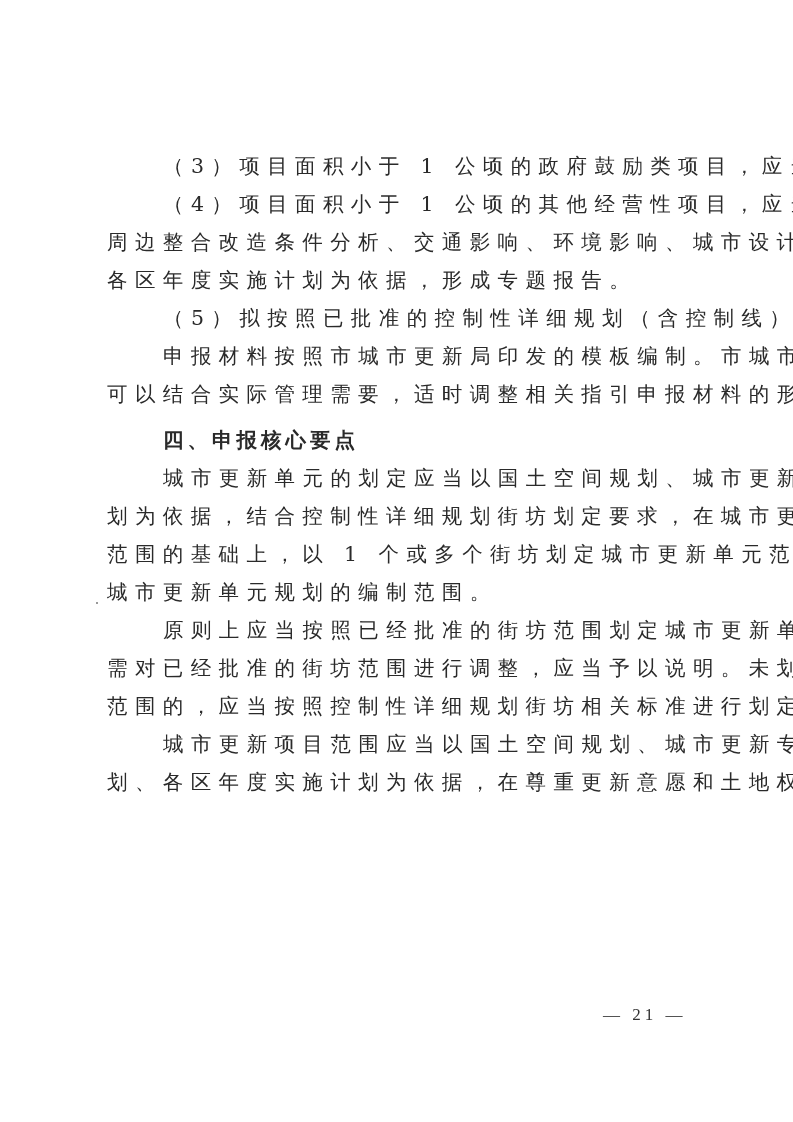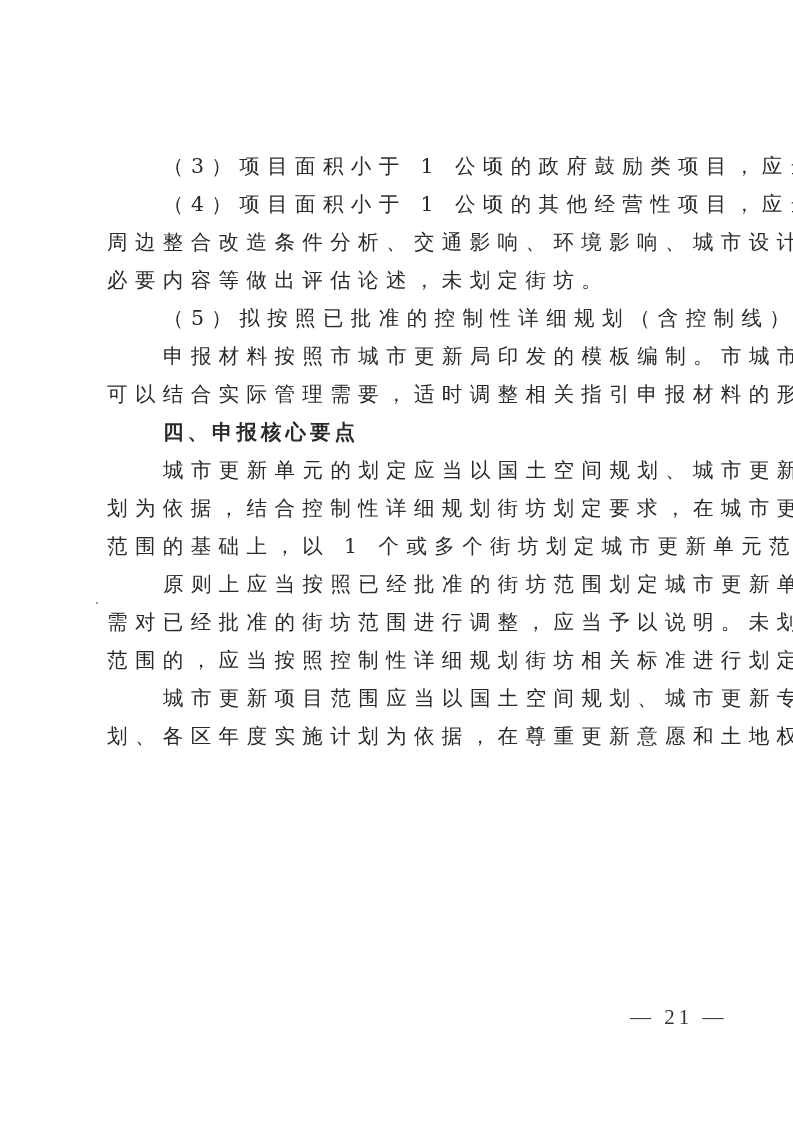--- a/index.html
+++ b/index.html
@@ -30,26 +30,27 @@
       overflow: visible;
     }
     .indent {
       padding-left: 56px;
     }
     .heading {
       font-family: "DejaVu Sans", "Liberation Sans", sans-serif;
       font-weight: bold;
       letter-spacing: 4px;
       font-size: 20.5px;
+      margin-top: 8px;
     }
     .page-number {
       position: absolute;
-      left: 630px;
+      left: 603px;
       top: 1005px;
-      font-size: 21px;
+      font-size: 17px;
       letter-spacing: 4px;
       font-family: "Liberation Serif", serif;
       color: #333;
     }
     .speck {
       position: absolute;
       left: 96px;
       top: 602px;
       width: 2px;
       height: 2px;
@@ -58,28 +59,29 @@
   </style>
 </head>
 <body>
 
 <div class="speck"></div>
 
 <div class="page">
   <div class="line indent">（3）项目面积小于 1 公顷的政府鼓励类项目，应当在单元</div>
   <div class="line indent">（4）项目面积小于 1 公顷的其他经营性项目，应当专门就</div>
   <div class="line">周边整合改造条件分析、交通影响、环境影响、城市设计及其他</div>
-  <div class="line">必要内容等做出评估论述，未划定街坊。</div>
+  <div class="line">各区年度实施计划为依据，形成专题报告。</div>
   <div class="line indent">（5）拟按照已批准的控制性详细规划（含控制线）实施的，</div>
   <div class="line indent">申报材料按照市城市更新局印发的模板编制。市城市更新局</div>
   <div class="line">可以结合实际管理需要，适时调整相关指引申报材料的形式、内</div>
   <div class="line indent heading">四、申报核心要点</div>
   <div class="line indent">城市更新单元的划定应当以国土空间规划、城市更新专项规</div>
   <div class="line">划为依据，结合控制性详细规划街坊划定要求，在城市更新项目</div>
   <div class="line">范围的基础上，以 1 个或多个街坊划定城市更新单元范围，作为</div>
+  <div class="line">城市更新单元规划的编制范围。</div>
   <div class="line indent">原则上应当按照已经批准的街坊范围划定城市更新单元。确</div>
   <div class="line">需对已经批准的街坊范围进行调整，应当予以说明。未划定街坊</div>
   <div class="line">范围的，应当按照控制性详细规划街坊相关标准进行划定。</div>
   <div class="line indent">城市更新项目范围应当以国土空间规划、城市更新专项规</div>
   <div class="line">划、各区年度实施计划为依据，在尊重更新意愿和土地权属的前</div>
 </div>
 
 <div class="page-number">— 21 —</div>
 
 </body></html>

